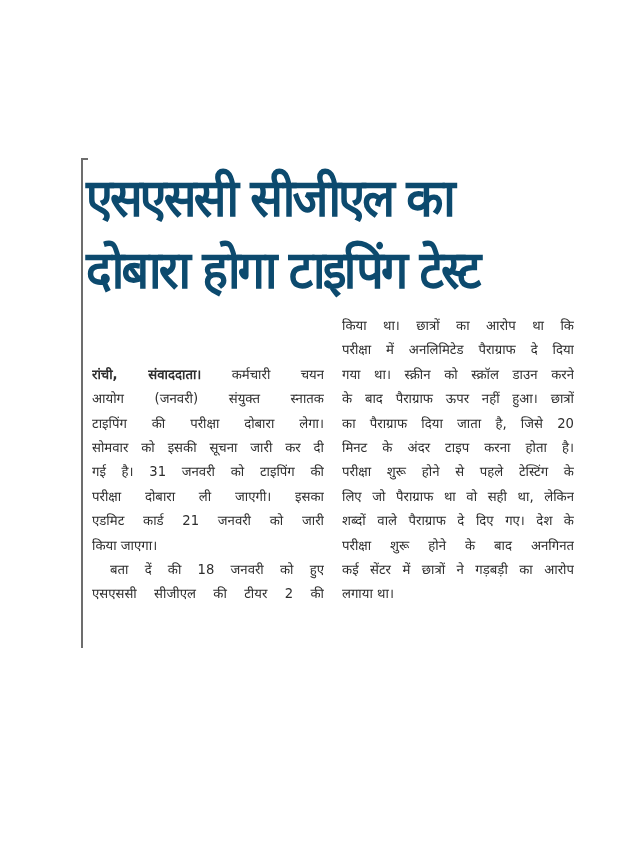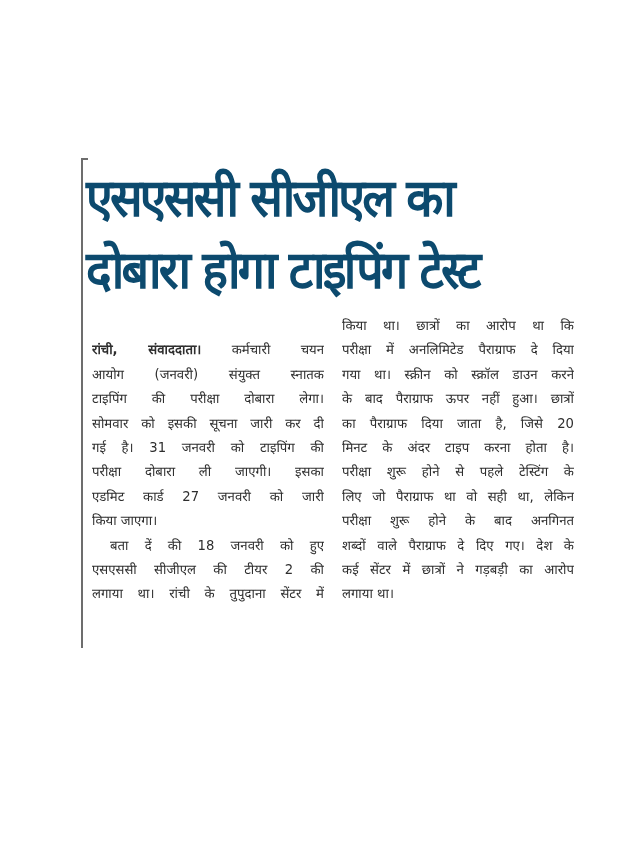--- a/index.html
+++ b/index.html
@@ -29,35 +29,34 @@
   </h1>
 
   <div class="body-cols">
     <div class="col">
       <span class="line"><span class="dateline">रांची, संवाददाता।</span><span> कर्मचारी चयन</span></span>
       <span class="line">आयोग (जनवरी) संयुक्त स्नातक</span>
       <span class="line">टाइपिंग की परीक्षा दोबारा लेगा।</span>
       <span class="line">सोमवार को इसकी सूचना जारी कर दी</span>
       <span class="line">गई है। 31 जनवरी को टाइपिंग की</span>
       <span class="line">परीक्षा दोबारा ली जाएगी। इसका</span>
-      <span class="line">एडमिट कार्ड 27 जनवरी को जारी</span>
+      <span class="line">एडमिट कार्ड 21 जनवरी को जारी</span>
       <span class="line last">किया जाएगा।</span>
       <span class="line indent">बता दें की 18 जनवरी को हुए</span>
       <span class="line">एसएससी सीजीएल की टीयर 2 की</span>
-      <span class="line">लगाया था। रांची के तुपुदाना सेंटर में</span>
     </div>
 
     <div class="col">
       <span class="line">किया था। छात्रों का आरोप था कि</span>
       <span class="line">परीक्षा में अनलिमिटेड पैराग्राफ दे दिया</span>
       <span class="line">गया था। स्क्रीन को स्क्रॉल डाउन करने</span>
       <span class="line">के बाद पैराग्राफ ऊपर नहीं हुआ। छात्रों</span>
       <span class="line">का पैराग्राफ दिया जाता है, जिसे 20</span>
       <span class="line">मिनट के अंदर टाइप करना होता है।</span>
       <span class="line">परीक्षा शुरू होने से पहले टेस्टिंग के</span>
       <span class="line">लिए जो पैराग्राफ था वो सही था, लेकिन</span>
+      <span class="line">शब्दों वाले पैराग्राफ दे दिए गए। देश के</span>
       <span class="line">परीक्षा शुरू होने के बाद अनगिनत</span>
-      <span class="line">शब्दों वाले पैराग्राफ दे दिए गए। देश के</span>
       <span class="line">कई सेंटर में छात्रों ने गड़बड़ी का आरोप</span>
       <span class="line last">लगाया था।</span>
     </div>
   </div>
 </div>
 
 </body></html>

